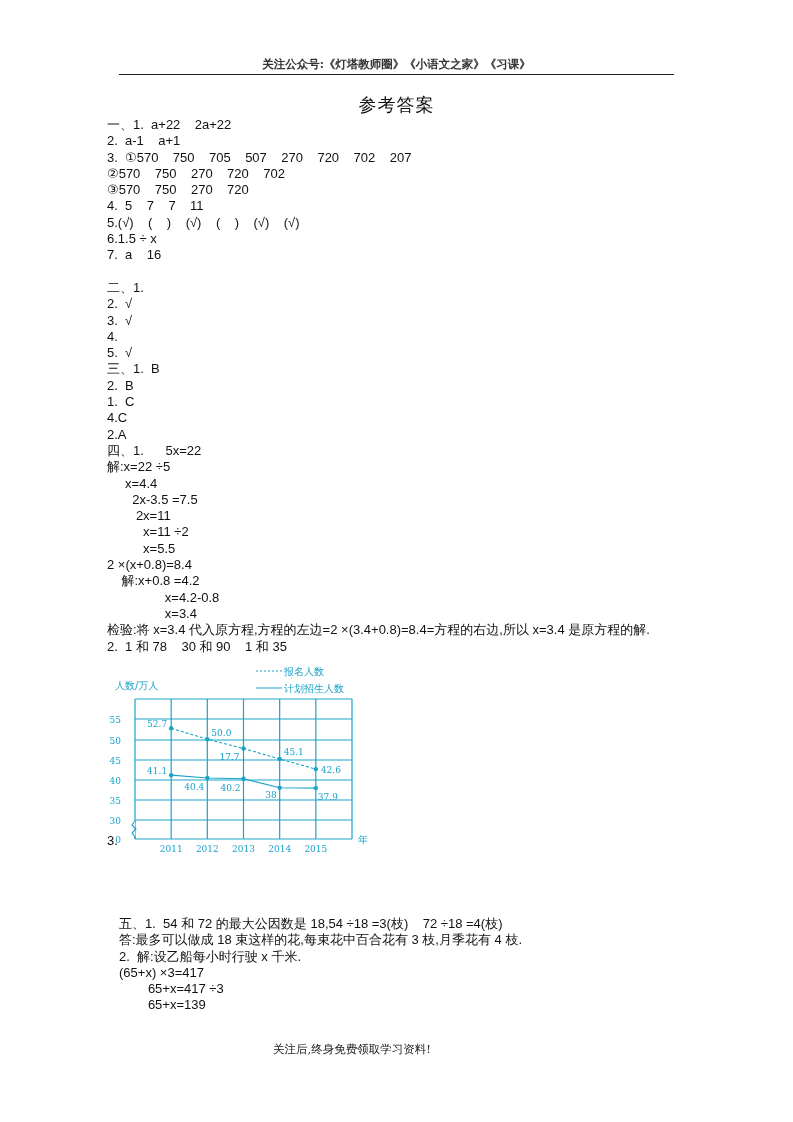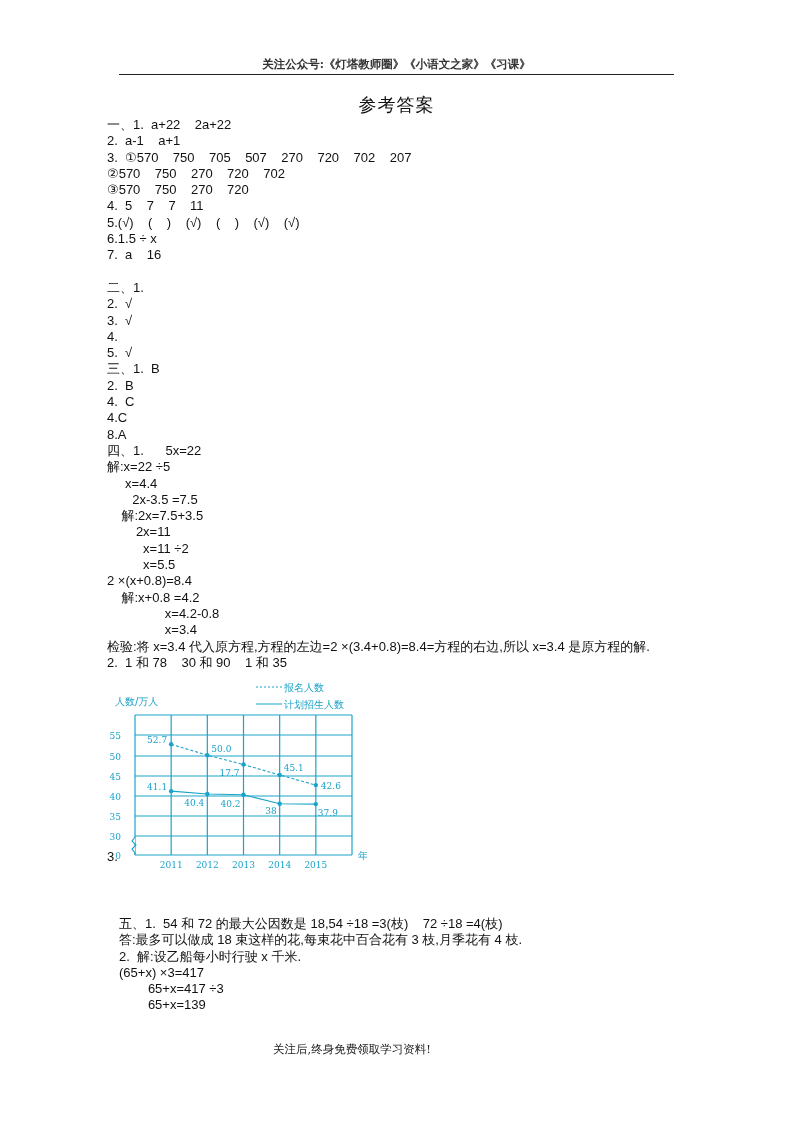--- a/index.html
+++ b/index.html
@@ -44,30 +44,29 @@
   <div>
     <div class="ln">二、1.</div>
     <div class="ln">2.  √</div>
     <div class="ln">3.  √</div>
     <div class="ln">4.</div>
     <div class="ln">5.  √</div>
   </div>
   <div>
     <div class="ln">三、1.  B</div>
     <div class="ln">2.  B</div>
-    <div class="ln">4.  C</div>
+    <div class="ln">1.  C</div>
     <div class="ln">4.C</div>
-    <div class="ln">8.A</div>
+    <div class="ln">2.A</div>
   </div>
   <div>
     <div class="ln">四、1.      5x=22</div>
     <div class="ln">解:x=22 ÷5</div>
     <div class="ln">     x=4.4</div>
     <div class="ln">       2x-3.5 =7.5</div>
-    <div class="ln">    解:2x=7.5+3.5</div>
     <div class="ln">        2x=11</div>
     <div class="ln">          x=11 ÷2</div>
     <div class="ln">          x=5.5</div>
     <div class="ln">2 ×(x+0.8)=8.4</div>
     <div class="ln">    解:x+0.8 =4.2</div>
     <div class="ln">                x=4.2-0.8</div>
     <div class="ln">                x=3.4</div>
     <div class="ln wrap">检验:将 x=3.4 代入原方程,方程的左边=2 ×(3.4+0.8)=8.4=方程的右边,所以 x=3.4 是原方程的解.</div>
     <div class="ln">2.  1 和 78    30 和 90    1 和 35</div>
   </div>

